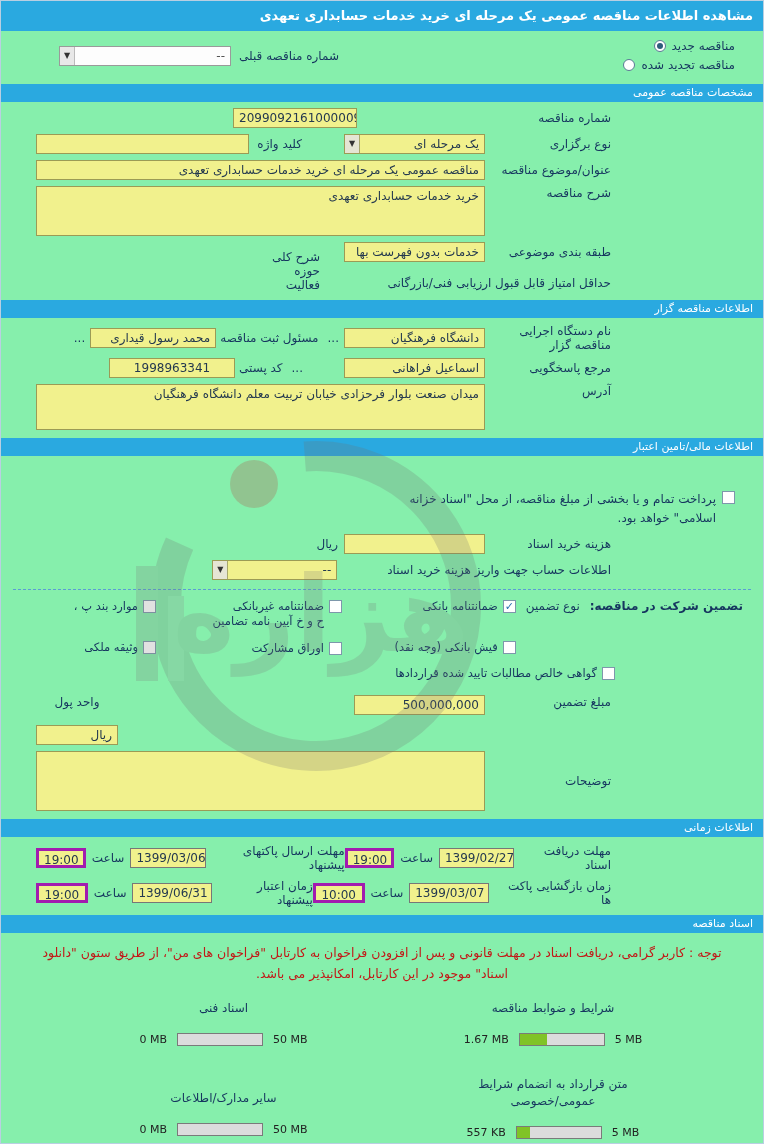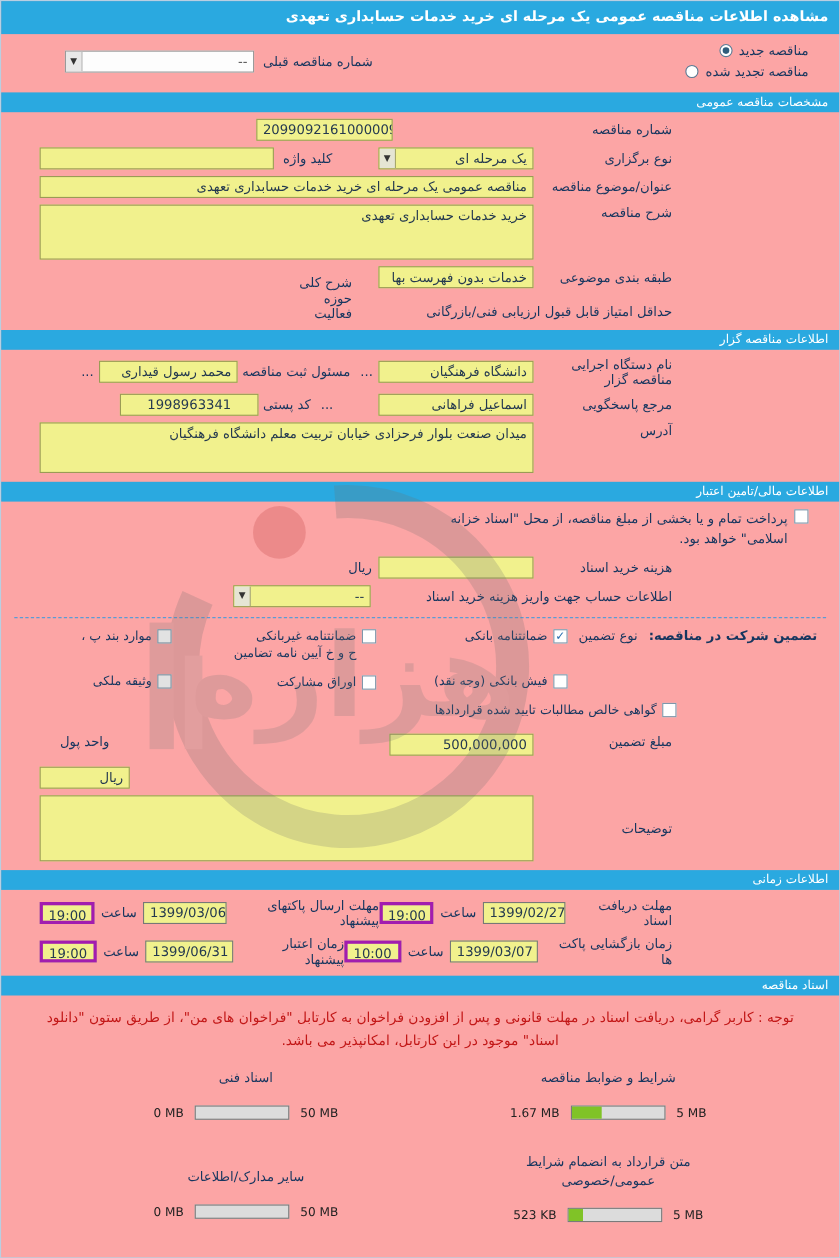--- a/index.html
+++ b/index.html
@@ -1,17 +1,17 @@
 <!DOCTYPE html>
 <html lang="fa" dir="rtl"><head>
 <meta charset="utf-8">
 <style>
   * { margin:0; padding:0; box-sizing:border-box; }
   html,body { background:#eef4fa; font-family:"DejaVu Sans", sans-serif; }
-  .page { position:relative; width:764px; height:1144px; margin:0 auto; background:#fca5a5;
+  .page { position:relative; width:764px; height:1144px; margin:0 auto; background:#86efac;
           direction:rtl; overflow:hidden; border:1px solid #b9cfe2; }
 
   .titlebar { height:30px; background:#2aa9e0; color:#fff; font-weight:bold; font-size:13px;
               line-height:30px; padding:0 10px; }
   .sec-hdr { height:18px; background:#2aa9e0; color:#fff; font-size:11px; line-height:18px;
              padding:0 10px; margin-top:8px; }
 
   .lbl { color:#16365f; font-size:12px; }
   .strong { font-weight:bold; }
   .fld { background:#f1f18d; border:1px solid #9b9b55; color:#24394f; font-size:12px;
@@ -167,21 +167,21 @@
     <div class="fld ltr" style="width:126px;text-align:center;">1998963341</div>
   </div>
 
   <div class="row" style="align-items:flex-start;">
     <span class="lbl lbl-c">آدرس</span>
     <div class="fld ta grow" style="height:46px;">میدان صنعت بلوار فرحزادی خیابان تربیت معلم دانشگاه فرهنگیان</div>
   </div>
 
   <div class="sec-hdr">اطلاعات مالی/تامین اعتبار</div>
 
-  <div style="display:flex;gap:6px;align-items:flex-start;padding:6px 28px 0 35px;">
+  <div style="display:flex;gap:6px;align-items:flex-start;padding:6px 28px 0 35px;margin-top:28px;">
     <span class="cb"></span>
     <span class="lbl" style="width:332px;line-height:19px;">پرداخت تمام و یا بخشی از مبلغ مناقصه، از محل "اسناد خزانه اسلامی" خواهد بود.</span>
   </div>
 
   <div class="row">
     <span class="lbl lbl-c">هزینه خرید اسناد</span>
     <div class="fld" style="width:141px;"></div>
     <span class="lbl" style="margin-right:6px;">ریال</span>
   </div>
 
@@ -301,21 +301,21 @@
           <span>1.67 MB</span>
           <span class="bar">
               <span class="bar-fill" style="width: 33%;"></span>
             </span>
           <span>5 MB</span>
         </div>
       </div>
       <div class="file-item">
         <div class="f-lbl" style="width:180px;margin:0 auto 16px auto;">متن قرارداد به انضمام شرایط عمومی/خصوصی</div>
         <div class="bar-row">
-          <span>523 KB</span>
+          <span>557 KB</span>
           <span class="bar">
               <span class="bar-fill" style="width: 16%;"></span>
             </span>
           <span>5 MB</span>
         </div>
       </div>
     </div>
     <div class="fcol fcol-left">
       <div class="file-item">
         <div class="f-lbl">اسناد فنی</div>

